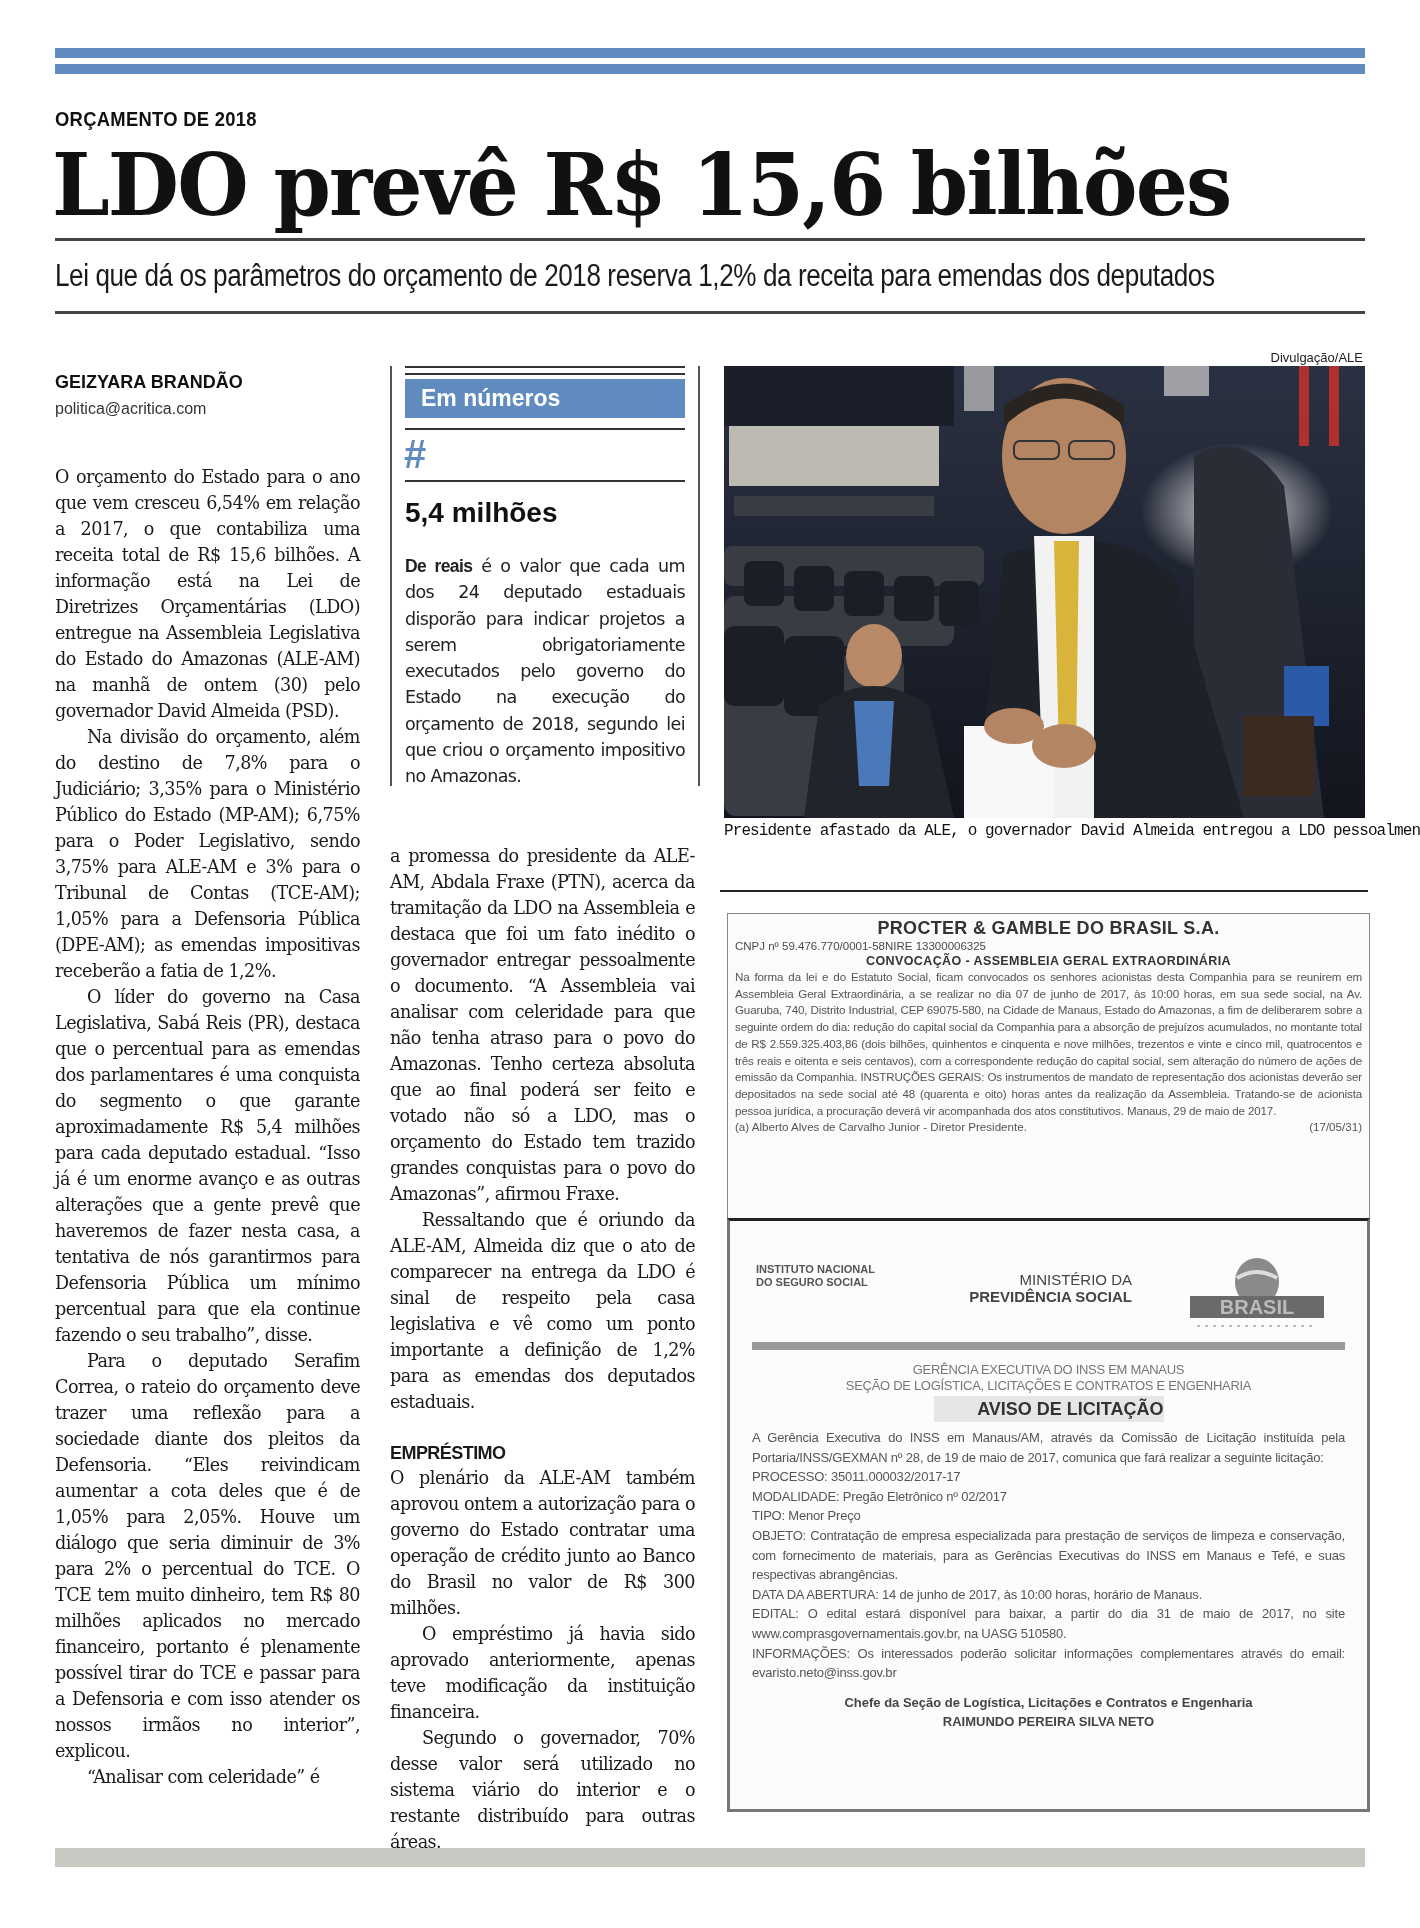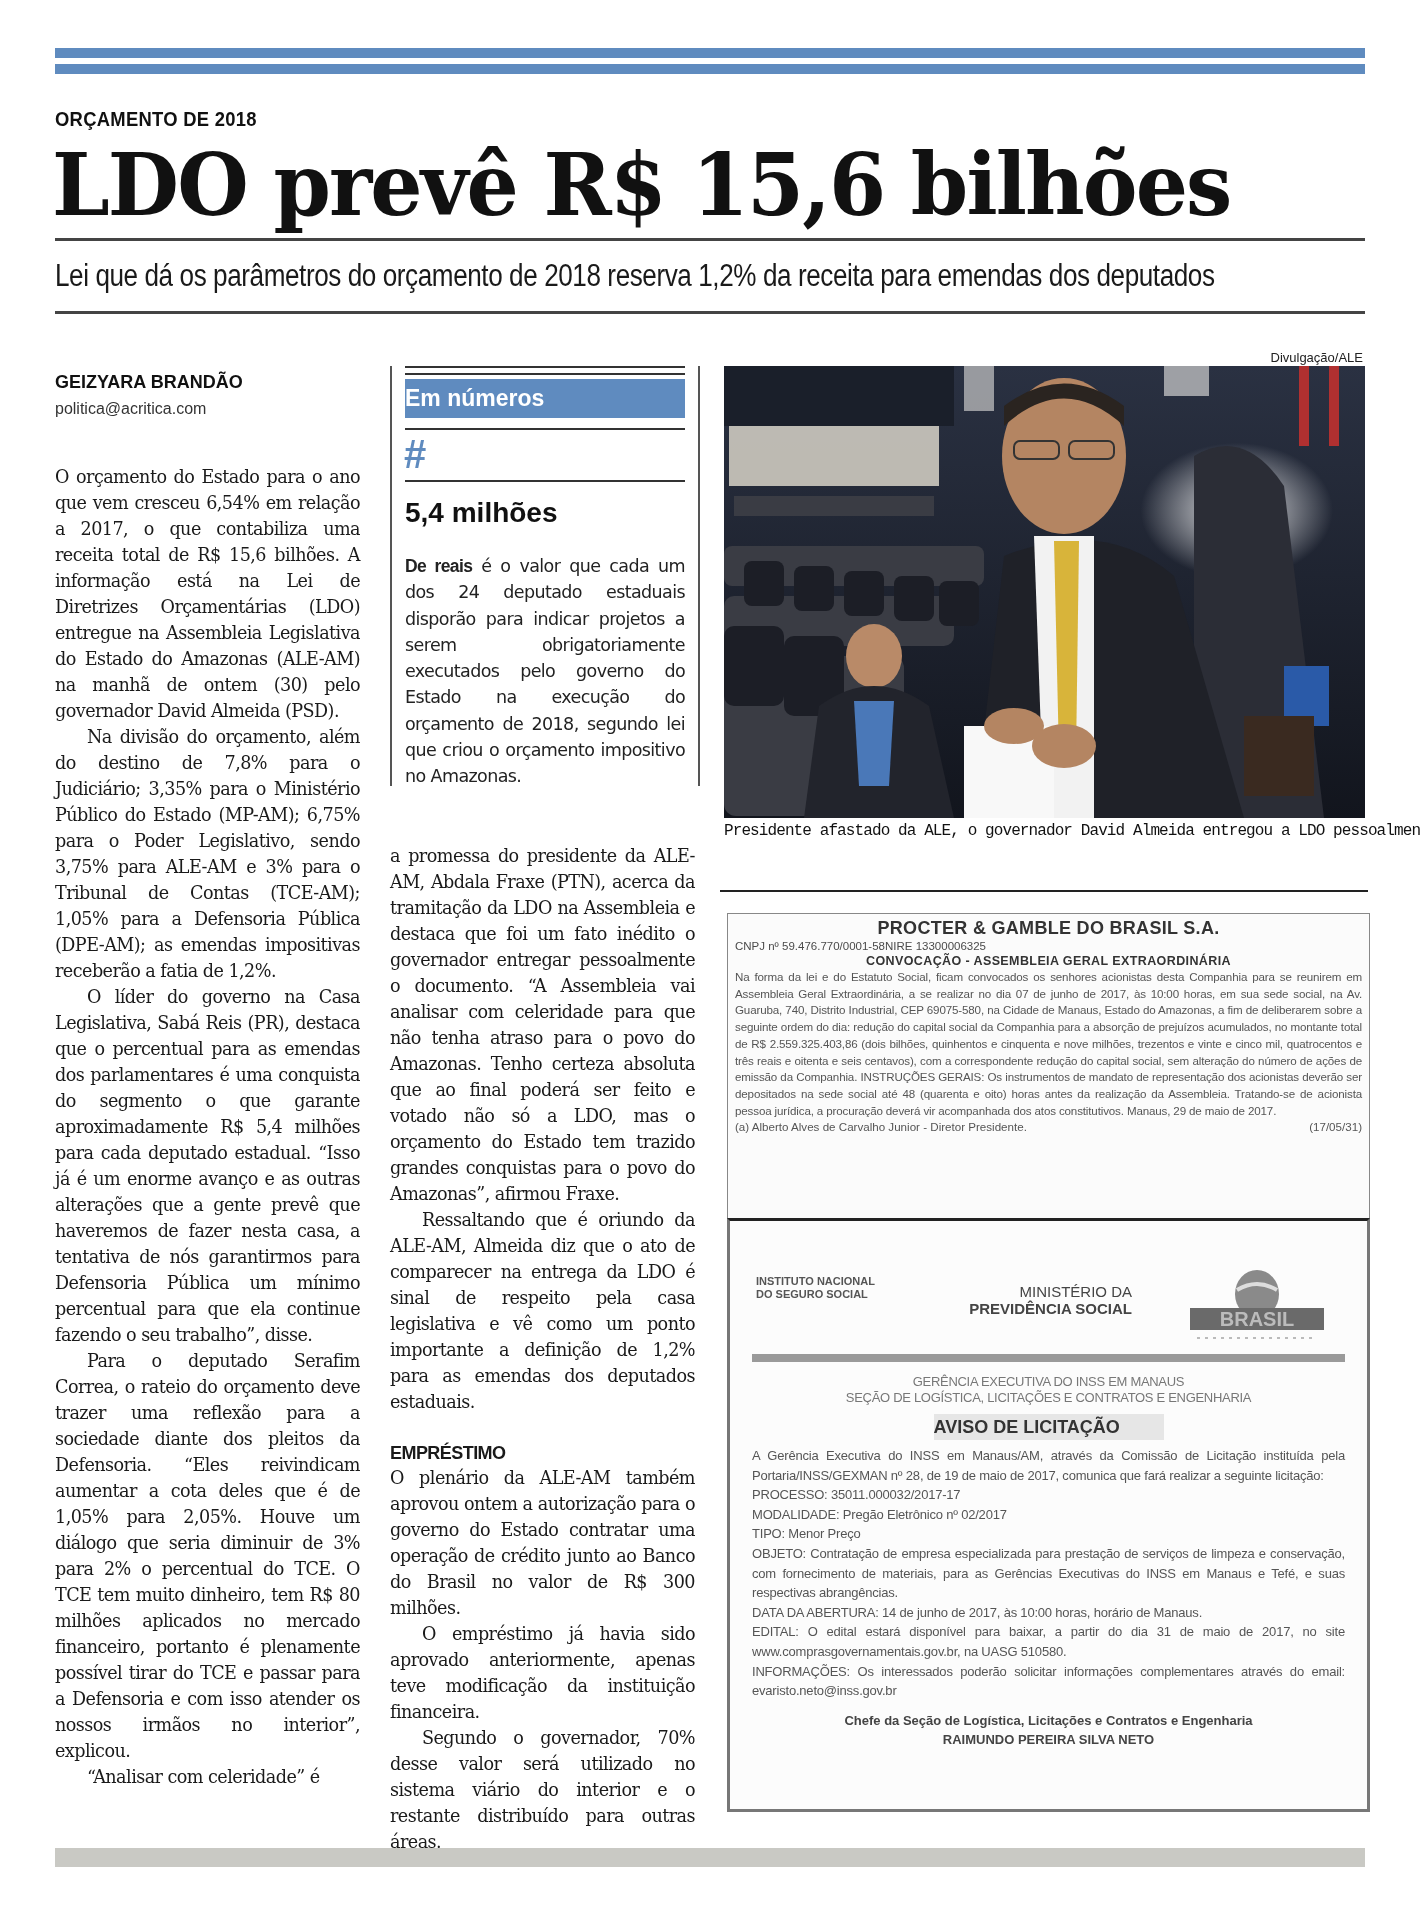--- a/index.html
+++ b/index.html
@@ -30,49 +30,49 @@
 
   .vline { position: absolute; width: 2px; background: #555; }
   .vline.v1 { left: 390px; top: 366px; height: 420px; }
   .vline.v2 { left: 698px; top: 366px; height: 420px; }
 
   .box-rule { position: absolute; left: 405px; width: 280px; height: 2px; background: #333; }
   .box-rule.a { top: 366px; }
   .box-rule.b { top: 373px; }
   .box-rule.c { top: 428px; }
   .box-rule.d { top: 480px; }
-  .box-title { position: absolute; left: 405px; top: 379px; width: 280px; height: 39px; background: #5f8bbf; color: #fff; font-family: "Liberation Sans", sans-serif; font-weight: bold; font-size: 23px; line-height: 39px; }
+  .box-title { position: absolute; left: 405px; top: 379px; width: 280px; height: 39px; background: #5f8bbf; color: #fff; font-family: "Liberation Sans", sans-serif; font-weight: bold; font-size: 23px; line-height: 39px; padding-left: 16px; }
   .hash-icon { position: absolute; left: 404px; top: 430px; font-family: "Liberation Sans", sans-serif; font-weight: bold; font-size: 40px; line-height: 48px; color: #5f8bbf; }
   .box-number { position: absolute; left: 405px; top: 491px; font-family: "Liberation Sans", sans-serif; font-weight: bold; font-size: 28px; line-height: 44px; color: #111; }
   .box-text { position: absolute; left: 405px; top: 553px; width: 280px; font-family: "DejaVu Sans", sans-serif; font-size: 17.5px; line-height: 26.3px; text-align: justify; letter-spacing: -0.6px; color: #222; }
   .box-text b { font-family: "Liberation Sans", sans-serif; font-weight: bold; }
 
   .credit { position: absolute; right: 57px; top: 350px; font-family: "Liberation Sans", sans-serif; font-size: 13px; color: #222; }
   .photo { position: absolute; left: 724px; top: 366px; width: 641px; height: 452px; overflow: hidden; background: #1c2230; }
   .caption { position: absolute; left: 724px; top: 822px; width: 645px; font-family: Liberation Mono, monospace; font-size: 16px; letter-spacing: -0.9px; color: #111; white-space: nowrap; }
   .cap-rule { position: absolute; left: 720px; top: 890px; width: 648px; height: 2px; background: #222; }
 
   .ad { position: absolute; background: #fbfbfb; border: 1px solid #888; font-family: "Liberation Sans", sans-serif; color: #4a4a4a; }
   .ad1 { left: 727px; top: 913px; width: 643px; height: 325px; padding: 4px 7px; }
   .ad1 .t { text-align: center; font-weight: bold; font-size: 18px; color: #333; letter-spacing: 0.3px; }
   .ad1 .row { display: flex; justify-content: flex-start; font-size: 11.5px; line-height: 14px; }
   .ad1 .sub { text-align: center; font-weight: bold; font-size: 12.5px; letter-spacing: 0.4px; color: #333; line-height: 16px; }
   .ad1 .body { font-size: 11.6px; line-height: 16.7px; text-align: justify; color: #555; letter-spacing: -0.15px; }
   .ad1 .sig { display: flex; justify-content: space-between; font-size: 11.6px; line-height: 16px; color: #555; }
 
-  .ad2 { left: 727px; top: 1218px; width: 643px; height: 594px; border: 3px solid #777; border-top-color: #222; padding: 12px 22px; background: #fcfcfc; }
+  .ad2 { left: 727px; top: 1218px; width: 643px; height: 594px; border: 3px solid #777; border-top-color: #222; padding: 0 22px; background: #fcfcfc; }
   .ad2 .hdr { position: relative; height: 115px; }
   .ad2 .inss { position: absolute; left: 4px; top: 42px; font-size: 11px; line-height: 13px; font-weight: bold; color: #555; }
   .ad2 .mps { position: absolute; left: 200px; top: 50px; width: 180px; text-align: right; color: #444; }
   .ad2 .mps .a { font-size: 15px; line-height: 17px; }
   .ad2 .mps .b { font-size: 15px; font-weight: bold; line-height: 17px; }
   .ad2 .logo { position: absolute; left: 430px; top: 35px; width: 150px; height: 78px; }
   .ad2 .greybar { height: 8px; background: #9a9a9a; margin: 6px 0 12px; }
   .ad2 .dept { text-align: center; font-size: 13px; line-height: 16px; color: #777; letter-spacing: -0.3px; }
-  .ad2 .aviso { display: block; width: 230px; margin: 8px auto 6px; background: #e6e6e6; text-align: left; font-weight: bold; font-size: 18px; line-height: 26px; color: #333; }
+  .ad2 .aviso { display: block; width: 230px; margin: 2px auto 6px; background: #e6e6e6; text-align: right; font-weight: bold; font-size: 18px; line-height: 26px; color: #333; }
   .ad2 .body { font-size: 13px; line-height: 19.6px; color: #555; text-align: justify; letter-spacing: -0.2px; }
   .ad2 .sign { text-align: center; margin-top: 10px; font-size: 13px; line-height: 19px; color: #444; font-weight: bold; }
 
   .bottom-bar { position: absolute; left: 55px; top: 1848px; width: 1310px; height: 19px; background: #c9c9c4; }
 </style>
 </head>
 <body>
 
 <div class="top-bar b1"></div>
 <div class="top-bar b2"></div>

